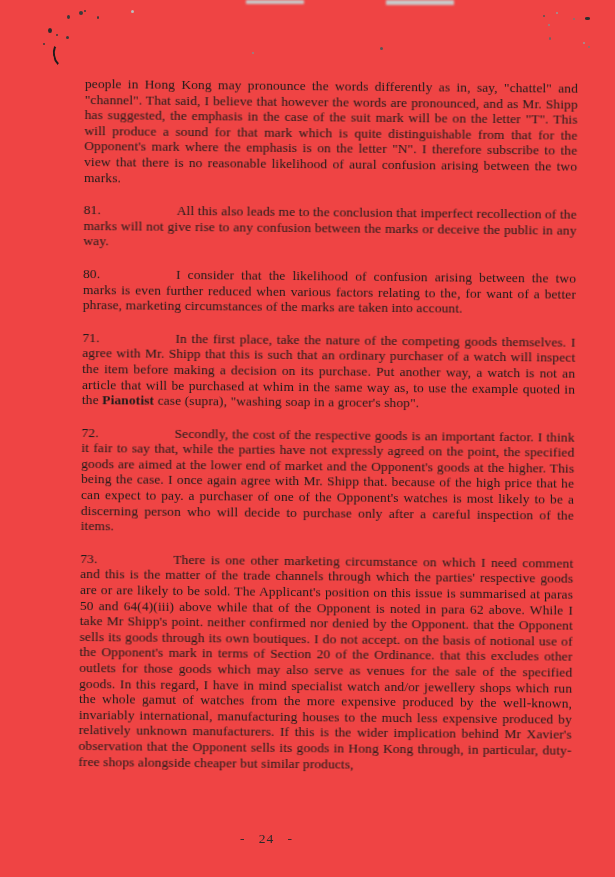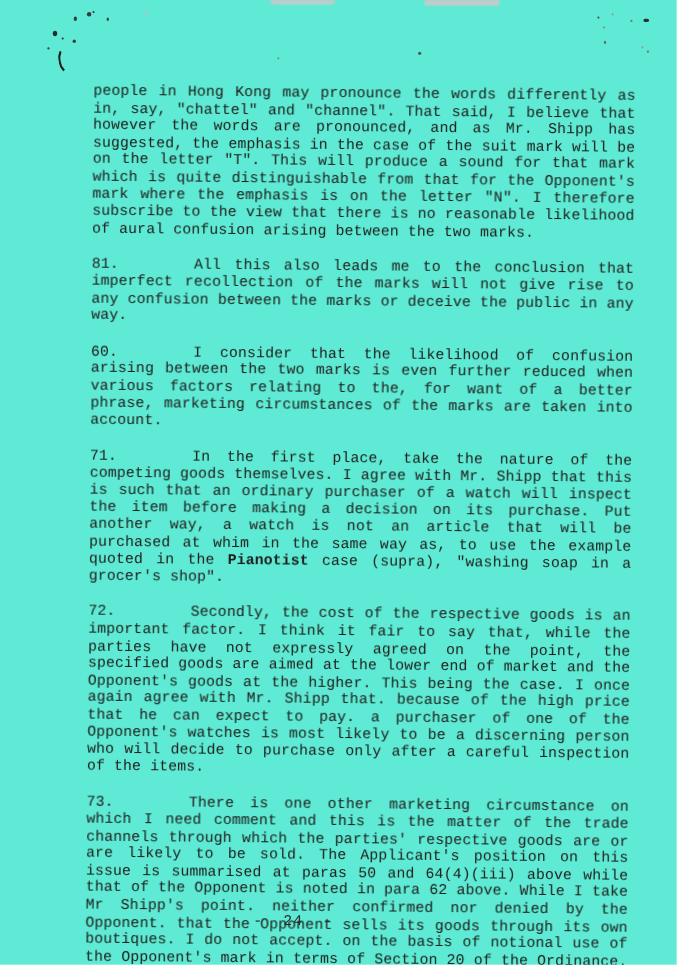--- a/index.html
+++ b/index.html
@@ -1,21 +1,21 @@
 <!DOCTYPE html>
 <html><head>
 <meta charset="utf-8">
 <style>
   html,body{margin:0;padding:0;}
   body{
     width:615px;height:877px;position:relative;overflow:hidden;
     background:#ffffff;
     font-family:"Liberation Serif","DejaVu Serif",serif;
   }
-  .page{position:absolute;inset:0;background:#5eead4;font-family:Liberation Mono, monospace;}
+  .page{position:absolute;inset:0;background:#ef4444;}
   .text-block{
     position:absolute;left:85px;top:76px;width:493px;
     color:#1f1d1b;
     transform:rotate(0.55deg);
     transform-origin:0 0;
     filter:blur(0.16px) contrast(1.02);
   }
   .text-block p{
     margin:0 0 17px 0;
     font-size:13.5px;line-height:15.6px;
@@ -68,21 +68,21 @@
   <div class="artifact dot" style="left:573px;top:18px;width:2px;height:2px;background:#777;"></div>
   <div class="artifact dot" style="left:585px;top:17px;width:5px;height:3px;background:#2e2e2e;border-radius:40%;"></div>
   <div class="artifact dot" style="left:548px;top:24px;width:2px;height:2px;background:#8a8a8a;"></div>
   <div class="artifact dot" style="left:549px;top:37px;width:2px;height:3px;background:#666;"></div>
   <div class="artifact dot" style="left:583px;top:42px;width:2px;height:2px;background:#9a9a9a;"></div>
   <div class="artifact dot" style="left:588px;top:46px;width:2px;height:2px;background:#777;"></div>
 
   <div class="text-block">
       <p><span>people in Hong Kong may pronounce the words differently as in, say, "chattel" and "channel". That said, I believe that however the words are pronounced, and as Mr. Shipp has suggested, the emphasis in the case of the suit mark will be on the letter "T". This will produce a sound for that mark which is quite distinguishable from that for the Opponent's mark where the emphasis is on the letter "N". I therefore subscribe to the view that there is no reasonable likelihood of aural confusion arising between the two marks.</span></p>
       <p><span class="pnum">81.</span><span>All this also leads me to the conclusion that imperfect recollection of the marks will not give rise to any confusion between the marks or deceive the public in any way.</span></p>
-      <p><span class="pnum">60.</span><span>I consider that the likelihood of confusion arising between the two marks is even further reduced when various factors relating to the, for want of a better phrase, marketing circumstances of the marks are taken into account.</span></p>
+      <p><span class="pnum">80.</span><span>I consider that the likelihood of confusion arising between the two marks is even further reduced when various factors relating to the, for want of a better phrase, marketing circumstances of the marks are taken into account.</span></p>
       <p><span class="pnum">71.</span><span>In the first place, take the nature of the competing goods themselves. I agree with Mr. Shipp that this is such that an ordinary purchaser of a watch will inspect the item before making a decision on its purchase. Put another way, a watch is not an article that will be purchased at whim in the same way as, to use the example quoted in the </span><b>Pianotist</b><span> case (supra), "washing soap in a grocer's shop".</span></p>
       <p><span class="pnum">72.</span><span>Secondly, the cost of the respective goods is an important factor. I think it fair to say that, while the parties have not expressly agreed on the point, the specified goods are aimed at the lower end of market and the Opponent's goods at the higher. This being the case. I once again agree with Mr. Shipp that. because of the high price that he can expect to pay. a purchaser of one of the Opponent's watches is most likely to be a discerning person who will decide to purchase only after a careful inspection of the items.</span></p>
       <p><span class="pnum">73.</span><span>There is one other marketing circumstance on which I need comment and this is the matter of the trade channels through which the parties' respective goods are or are likely to be sold. The Applicant's position on this issue is summarised at paras 50 and 64(4)(iii) above while that of the Opponent is noted in para 62 above. While I take Mr Shipp's point. neither confirmed nor denied by the Opponent. that the Opponent sells its goods through its own boutiques. I do not accept. on the basis of notional use of the Opponent's mark in terms of Section 20 of the Ordinance. that this excludes other outlets for those goods which may also serve as venues for the sale of the specified goods. In this regard, I have in mind specialist watch and/or jewellery shops which run the whole gamut of watches from the more expensive produced by the well-known, invariably international, manufacturing houses to the much less expensive produced by relatively unknown manufacturers. If this is the wider implication behind Mr Xavier's observation that the Opponent sells its goods in Hong Kong through, in particular, duty-free shops alongside cheaper but similar products,</span></p>
     </div>
 
   <div class="pageno">- 24 -</div>
 
 </div>
 
 </body></html>

